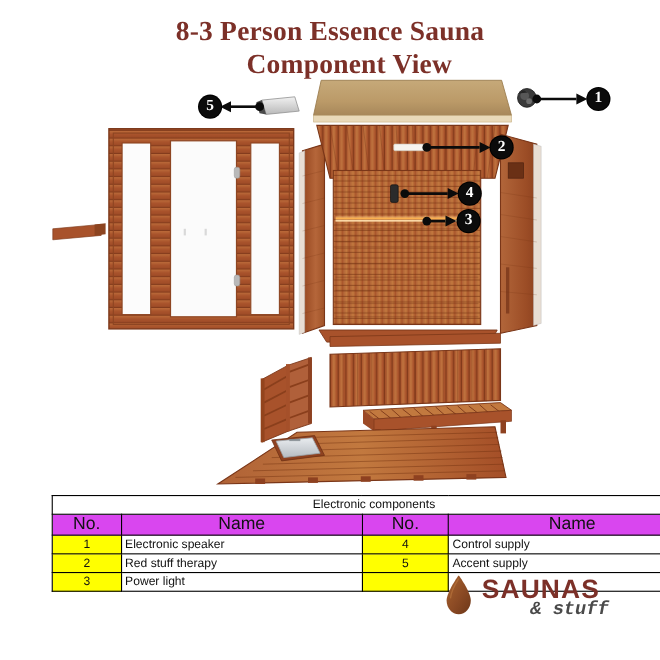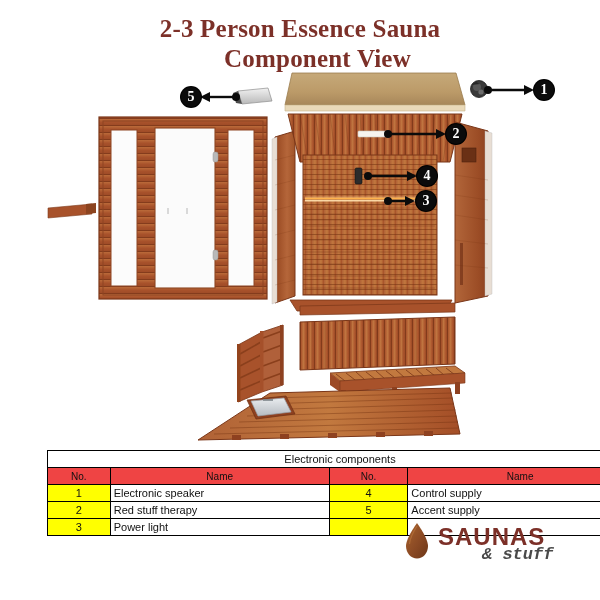--- a/index.html
+++ b/index.html
@@ -49,21 +49,21 @@
     font-size:10.5px;
     color:#111;
   }
   .comp-table td,.comp-table th{
     border:1.2px solid #000;
     height:16px;
     padding:0 3px;
     font-weight:normal;
   }
   .tbl-title{text-align:center;background:#fff;font-size:11px;}
-  .hdr{background:#ef4444;text-align:center;font-size:10px;}
+  .hdr{background:#d946ef;text-align:center;font-size:16px;}
   .num{background:#ffff00;text-align:center;font-size:11px;}
   .num-empty{background:#ffff00;}
   .nm{text-align:left;background:#fff;font-size:11px;}
   .c-no{width:48px;}
   .c-nm{width:185px;}
   .c-no2{width:62px;}
   .c-nm2{width:190px;}
 
   
   .logo{position:absolute;left:404px;top:521px;width:185px;height:46px;}
@@ -80,21 +80,21 @@
     font-style:italic;font-weight:bold;font-size:17px;
     color:#4a4a4a;
   }
 </style>
 </head>
 <body>
 
 <div id="stage">
 
   <div class="title">
-    <span>2-3 Person Essence Sauna</span>
+    <span>8-3 Person Essence Sauna</span>
     <span class="l2">Component View</span>
   </div>
 
   <div class="diagram">
 
     <svg width="600" height="445" viewBox="0 0 600 445">
       <defs>
 
         <linearGradient id="woodH" x1="0" y1="0" x2="0" y2="1">
           <stop offset="0%" stop-color="#bb6b3a"></stop>

